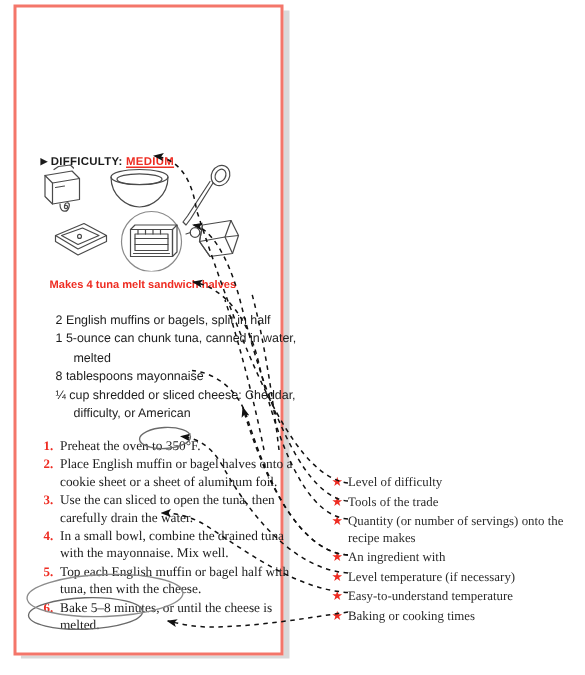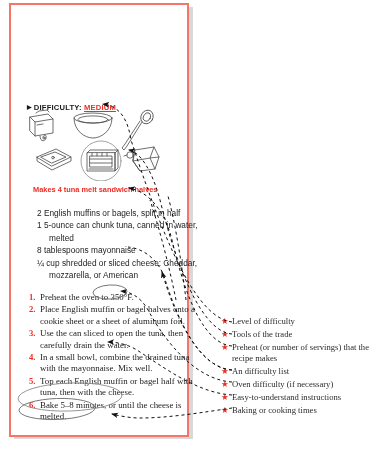--- a/index.html
+++ b/index.html
@@ -147,21 +147,21 @@
     </div>
 
     <div class="makes">Makes 4 tuna melt sandwich halves</div>
 
     <div class="ingredients">
       <div class="ing">2 English muffins or bagels, split in half</div>
       <div class="ing">1 5-ounce can chunk tuna, canned in water,</div>
       <div class="cont">melted</div>
       <div class="ing">8 tablespoons mayonnaise</div>
       <div class="ing">¼ cup shredded or sliced cheese: Cheddar,</div>
-      <div class="cont">mozzarella, or American</div>
+      <div class="cont">difficulty, or American</div>
     </div>
 
     <div class="steps">
       <div class="step">
         <span class="num">1.</span>
         <span class="txt">Preheat the oven to 350°F.</span>
       </div>
       <div class="step">
         <span class="num">2.</span>
         <span class="txt">Place English muffin or bagel halves onto a cookie sheet or a sheet of aluminum foil.</span>
@@ -190,33 +190,33 @@
     <div class="annot">
       <span class="star">★</span>
       <span class="alabel">Level of difficulty</span>
     </div>
     <div class="annot">
       <span class="star">★</span>
       <span class="alabel">Tools of the trade</span>
     </div>
     <div class="annot">
       <span class="star">★</span>
-      <span class="alabel">Preheat (or number of servings) that the recipe makes</span>
-    </div>
-    <div class="annot">
-      <span class="star">★</span>
-      <span class="alabel">An difficulty list</span>
-    </div>
-    <div class="annot">
-      <span class="star">★</span>
-      <span class="alabel">Oven difficulty (if necessary)</span>
-    </div>
-    <div class="annot">
-      <span class="star">★</span>
-      <span class="alabel">Easy-to-understand instructions</span>
+      <span class="alabel">Quantity (or number of servings) onto the recipe makes</span>
+    </div>
+    <div class="annot">
+      <span class="star">★</span>
+      <span class="alabel">An ingredient with</span>
+    </div>
+    <div class="annot">
+      <span class="star">★</span>
+      <span class="alabel">Level temperature (if necessary)</span>
+    </div>
+    <div class="annot">
+      <span class="star">★</span>
+      <span class="alabel">Easy-to-understand temperature</span>
     </div>
     <div class="annot">
       <span class="star">★</span>
       <span class="alabel">Baking or cooking times</span>
     </div>
   </div>
 
   <svg id="overlay" viewBox="0 0 390 450">
     <defs>
       <marker id="ah" markerWidth="7" markerHeight="7" refX="6" refY="3.5" orient="auto" markerUnits="userSpaceOnUse">

